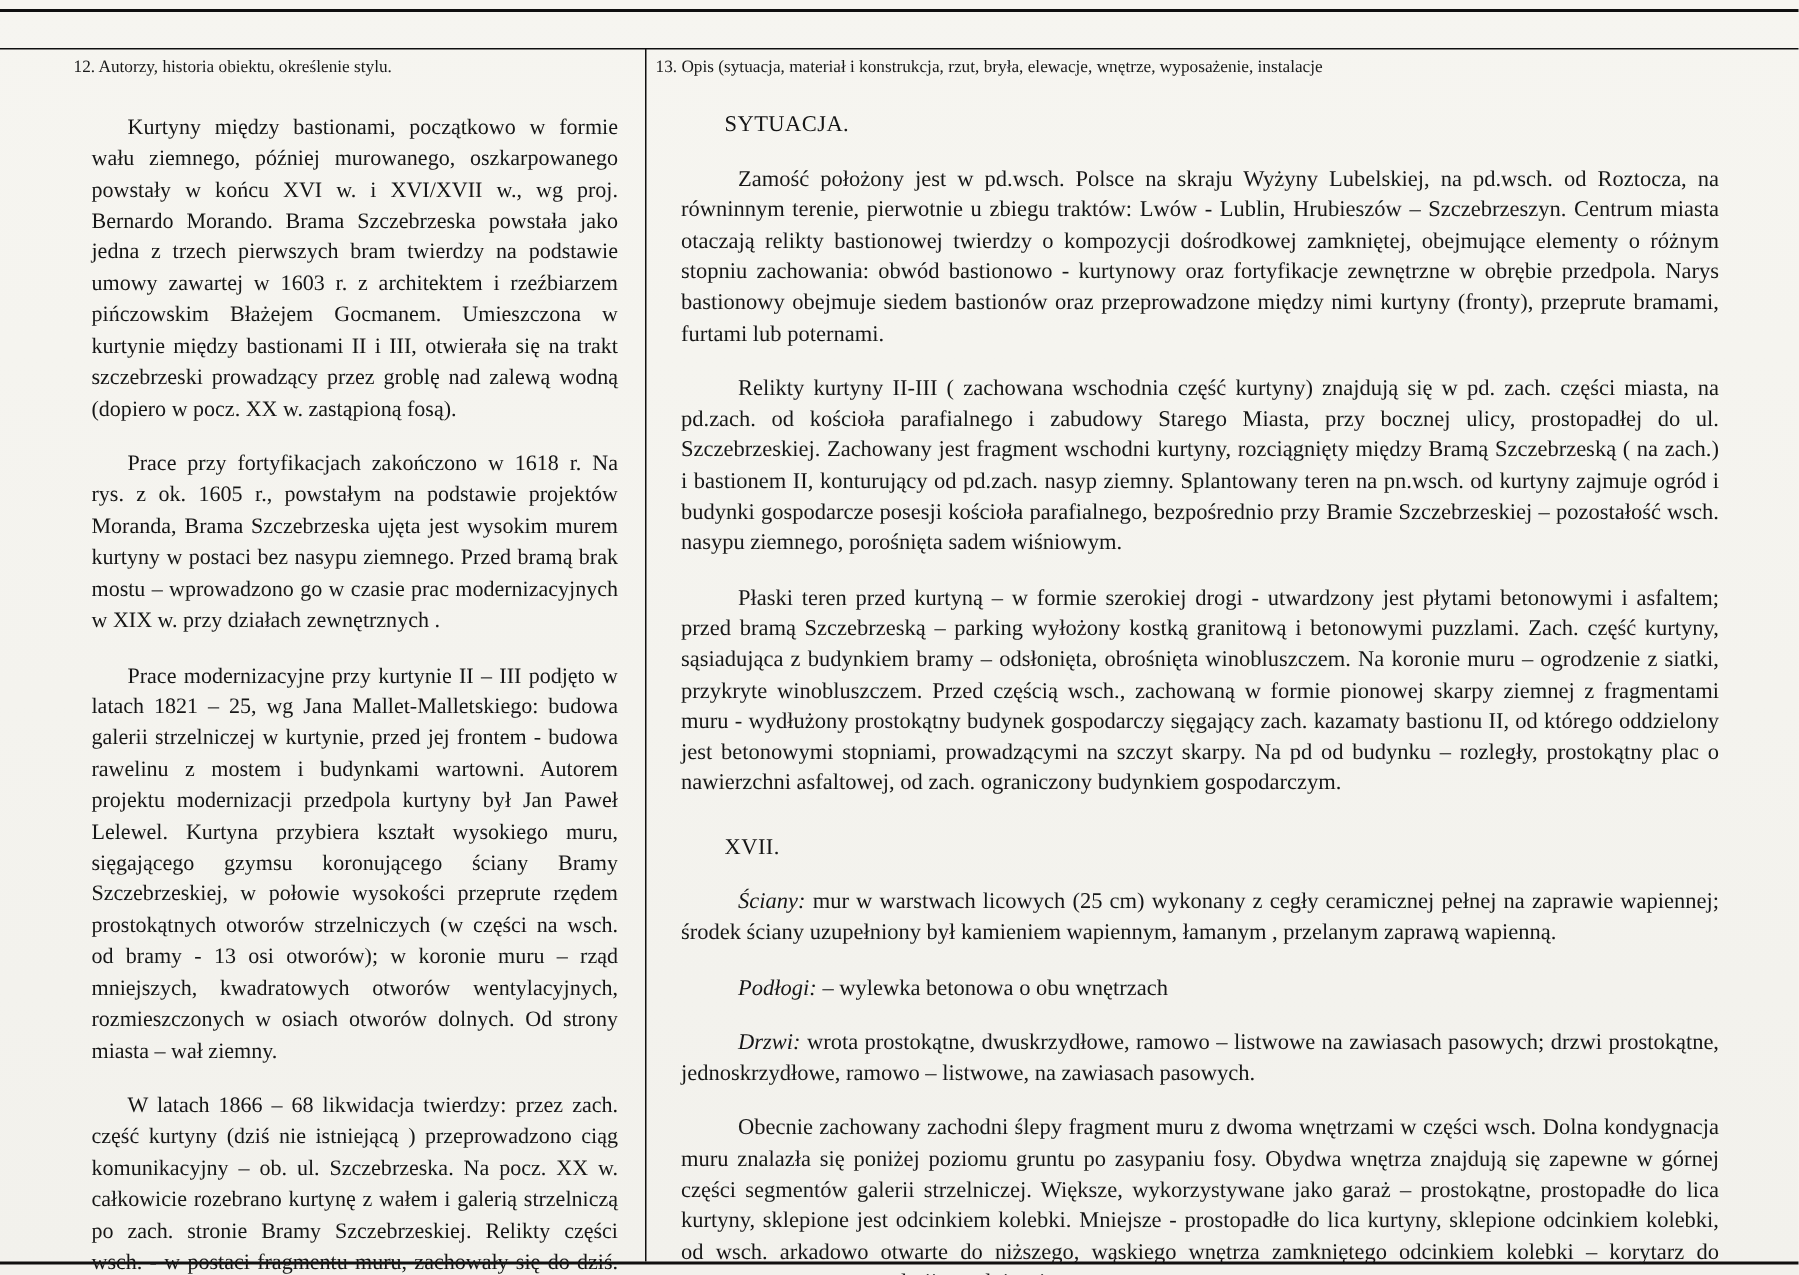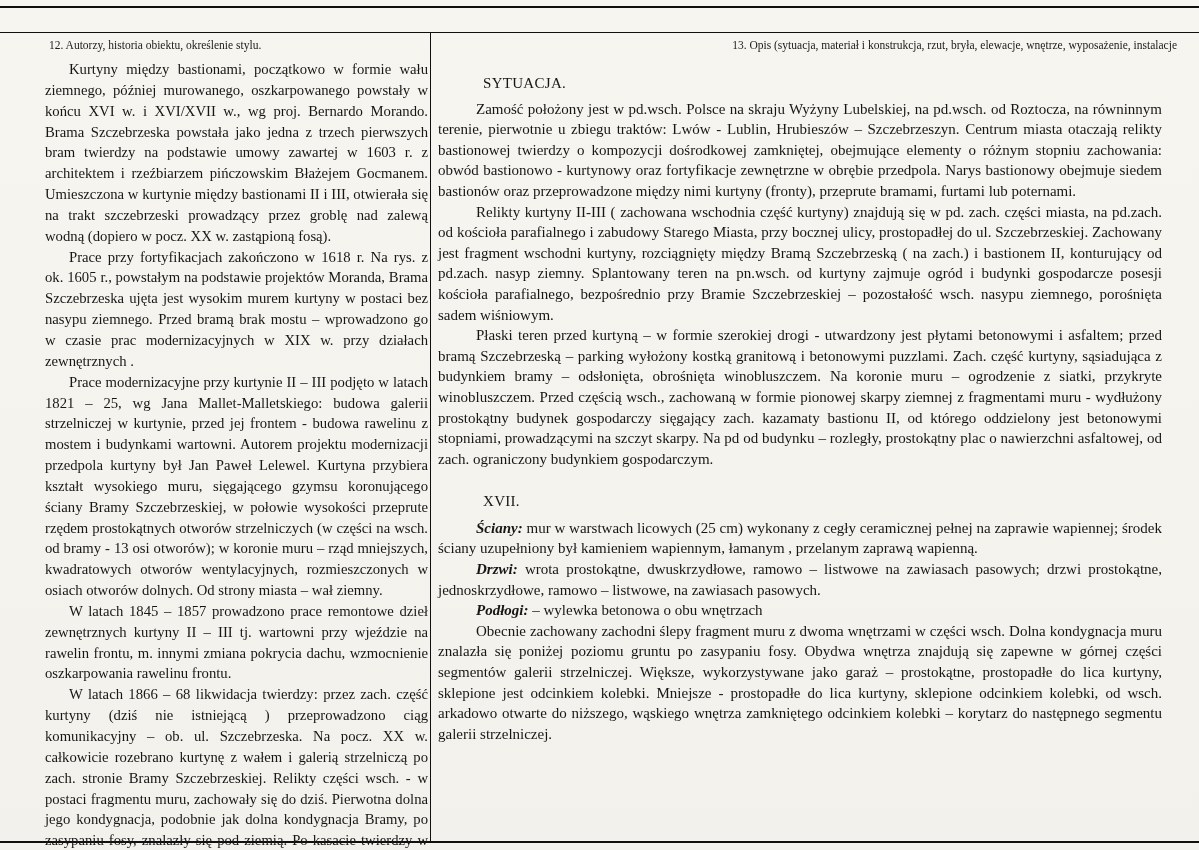--- a/index.html
+++ b/index.html
@@ -27,48 +27,48 @@
     width:1px; height:809px;
     background:#101010;
   }
   .col-header {
     position:absolute; top:38px;
     font-size:11.5px; line-height:14px;
     color:#1a1a1a;
     white-space:nowrap;
   }
   .col-header.left-pos { left:49px; }
-  .col-header.right-pos { left:437px; width:740px; white-space:normal;text-align:right; }
+  .col-header.right-pos { left:437px; width:740px; white-space:normal; }
   .column {
     position:absolute;
     text-align:justify;
     color:#161616;
   }
   .left-column {
     left:45px; top:59px; width:383px;
     font-size:14.7px; line-height:20.85px;
   }
   .right-column {
     left:438px; top:73px; width:724px;
     font-size:15px; line-height:20.6px;
   }
-  .column p { margin:0; }
+  .column p { margin:16px; }
   .left-column p { text-indent:24px; }
   .right-column p { text-indent:38px; }
   .section-title {
     text-indent:45px !important;
     margin:0 0 5px 0 !important;
     letter-spacing:0.3px;
   }
   .section-title.opis-title {
     margin-top:22px !important;
     margin-bottom:6px !important;
   }
   .def-label {
-    font-weight:bold;
+    font-weight:normal;
     font-style:italic;
   }
 </style>
 </head>
 <body>
 
 <div class="page">
 
   <div class="rule top-rule"></div>
   <div class="rule header-rule"></div>
@@ -76,42 +76,41 @@
   <div class="rule bottom-rule"></div>
 
   <div class="col-header left-pos">12. Autorzy, historia obiektu, określenie stylu.</div>
 
   <div class="col-header right-pos">13. Opis (sytuacja, materiał i konstrukcja, rzut, bryła, elewacje, wnętrze, wyposażenie, instalacje</div>
 
   <div class="column left-column">
     <p>Kurtyny między bastionami, początkowo w formie wału ziemnego, później murowanego, oszkarpowanego powstały w końcu XVI w. i XVI/XVII w., wg proj. Bernardo Morando.  Brama Szczebrzeska powstała jako jedna z trzech pierwszych bram twierdzy na podstawie umowy zawartej w 1603 r. z architektem i rzeźbiarzem pińczowskim Błażejem Gocmanem. Umieszczona w kurtynie między bastionami II i III, otwierała się na trakt szczebrzeski prowadzący przez groblę nad zalewą wodną (dopiero w pocz. XX w. zastąpioną fosą).</p>
     <p>Prace przy fortyfikacjach zakończono w 1618 r. Na rys.  z ok. 1605 r., powstałym na podstawie projektów Moranda, Brama Szczebrzeska ujęta jest wysokim murem kurtyny w postaci bez nasypu ziemnego. Przed bramą brak mostu – wprowadzono go w czasie prac modernizacyjnych w XIX w.  przy działach zewnętrznych .</p>
     <p>Prace modernizacyjne przy kurtynie II – III podjęto w latach 1821 – 25, wg Jana Mallet-Malletskiego: budowa galerii strzelniczej w kurtynie, przed jej frontem - budowa rawelinu z mostem i budynkami wartowni. Autorem projektu modernizacji przedpola kurtyny był Jan Paweł Lelewel. Kurtyna przybiera kształt wysokiego muru, sięgającego gzymsu koronującego ściany Bramy Szczebrzeskiej, w połowie wysokości przeprute rzędem prostokątnych otworów strzelniczych (w części na wsch. od bramy - 13 osi otworów); w koronie muru – rząd mniejszych, kwadratowych otworów wentylacyjnych, rozmieszczonych w osiach otworów dolnych. Od strony miasta – wał ziemny.</p>
-    <p>W latach 1845 – 1857 prowadzono prace remontowe dzieł zewnętrznych kurtyny II – III tj. wartowni przy wjeździe na rawelin frontu, m. innymi zmiana pokrycia dachu, wzmocnienie oszkarpowania rawelinu frontu.</p>
     <p>W latach 1866 – 68 likwidacja twierdzy: przez zach. część kurtyny (dziś nie istniejącą ) przeprowadzono ciąg komunikacyjny – ob. ul. Szczebrzeska. Na pocz. XX w. całkowicie rozebrano kurtynę z wałem i galerią strzelniczą po zach. stronie Bramy Szczebrzeskiej.  Relikty części wsch. - w postaci fragmentu muru,  zachowały się do dziś. Pierwotna dolna jego kondygnacja, podobnie jak dolna kondygnacja Bramy, po zasypaniu fosy, znalazły się pod ziemią. Po kasacie twierdzy w kurtynie umieszczono magazyny; po wojnie – garaże.</p>
   </div>
 
   <div class="column right-column">
     <p class="section-title">SYTUACJA.</p>
 
     <p>Zamość położony jest w pd.wsch. Polsce na skraju Wyżyny Lubelskiej, na pd.wsch. od Roztocza, na równinnym terenie, pierwotnie u zbiegu traktów: Lwów - Lublin, Hrubieszów – Szczebrzeszyn.  Centrum miasta otaczają relikty  bastionowej twierdzy o kompozycji dośrodkowej zamkniętej, obejmujące elementy o różnym stopniu zachowania: obwód bastionowo - kurtynowy oraz fortyfikacje zewnętrzne w obrębie przedpola.    Narys bastionowy obejmuje siedem bastionów  oraz  przeprowadzone między nimi kurtyny (fronty), przeprute bramami, furtami lub poternami.</p>
     <p>Relikty kurtyny II-III ( zachowana wschodnia część kurtyny) znajdują  się w pd. zach. części miasta, na pd.zach. od kościoła parafialnego i zabudowy  Starego Miasta, przy bocznej ulicy, prostopadłej do ul. Szczebrzeskiej.  Zachowany jest  fragment wschodni kurtyny, rozciągnięty między Bramą Szczebrzeską ( na zach.)       i bastionem II, konturujący od pd.zach. nasyp ziemny. Splantowany teren na pn.wsch. od kurtyny zajmuje ogród i budynki gospodarcze posesji kościoła parafialnego, bezpośrednio przy Bramie Szczebrzeskiej – pozostałość wsch. nasypu ziemnego, porośnięta sadem wiśniowym.</p>
     <p>Płaski teren przed kurtyną – w formie szerokiej drogi - utwardzony jest płytami betonowymi i asfaltem; przed bramą Szczebrzeską –  parking wyłożony kostką granitową i betonowymi puzzlami. Zach. część kurtyny, sąsiadująca z  budynkiem bramy – odsłonięta, obrośnięta winobluszczem. Na koronie muru – ogrodzenie z siatki, przykryte winobluszczem. Przed częścią  wsch., zachowaną w formie  pionowej skarpy ziemnej z  fragmentami muru -  wydłużony prostokątny budynek gospodarczy sięgający zach. kazamaty bastionu II, od którego oddzielony jest betonowymi stopniami, prowadzącymi na szczyt skarpy. Na pd od budynku – rozległy, prostokątny plac o nawierzchni asfaltowej, od zach. ograniczony budynkiem gospodarczym.</p>
 
     <p class="section-title opis-title">XVII.</p>
 
     <p>
       <span class="def-label">Ściany:</span>
       <span>mur  w warstwach licowych (25 cm) wykonany  z cegły ceramicznej pełnej na zaprawie wapiennej; środek ściany uzupełniony był kamieniem wapiennym, łamanym , przelanym zaprawą wapienną.</span>
     </p>
     <p>
+      <span class="def-label">Podłogi:</span>
+      <span>– wylewka betonowa o obu wnętrzach</span>
+    </p>
+    <p>
       <span class="def-label">Drzwi:</span>
       <span>wrota prostokątne, dwuskrzydłowe, ramowo – listwowe na zawiasach pasowych; drzwi prostokątne, jednoskrzydłowe, ramowo – listwowe, na zawiasach pasowych.</span>
-    </p>
-    <p>
-      <span class="def-label">Podłogi:</span>
-      <span>– wylewka betonowa o obu wnętrzach</span>
     </p>
 
     <p>Obecnie zachowany zachodni  ślepy fragment muru z dwoma wnętrzami w części wsch. Dolna kondygnacja muru znalazła się poniżej poziomu gruntu po zasypaniu fosy.  Obydwa  wnętrza znajdują się zapewne w górnej części segmentów galerii strzelniczej. Większe, wykorzystywane jako garaż – prostokątne, prostopadłe do lica kurtyny, sklepione jest odcinkiem kolebki. Mniejsze - prostopadłe do lica kurtyny, sklepione odcinkiem kolebki, od wsch. arkadowo otwarte do niższego, wąskiego wnętrza zamkniętego odcinkiem kolebki – korytarz do następnego segmentu galerii strzelniczej.</p>
   </div>
 
 </div>
 
 </body></html>

